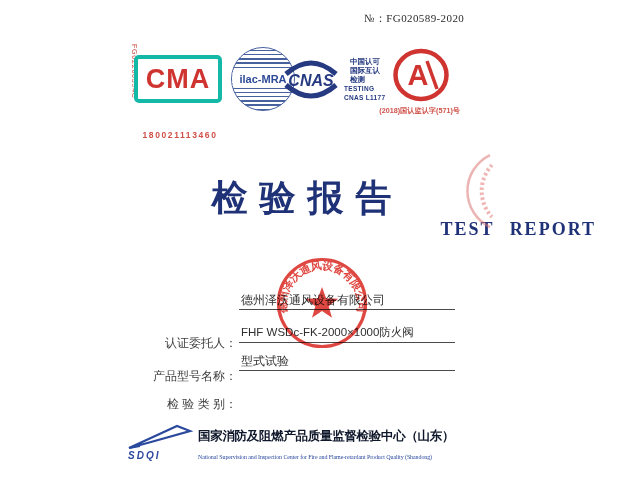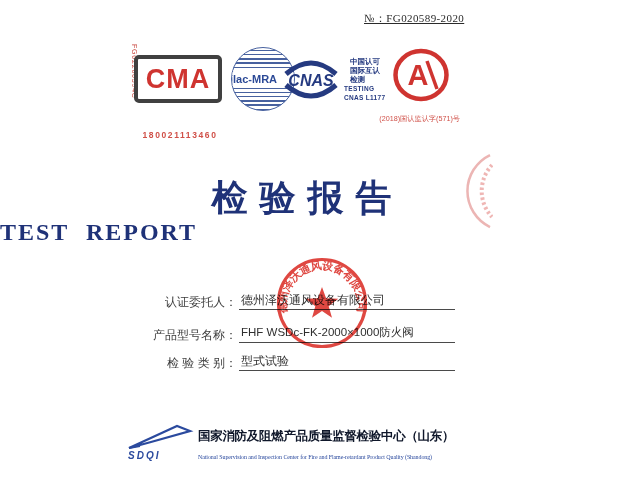--- a/index.html
+++ b/index.html
@@ -3,45 +3,45 @@
 <meta charset="utf-8">
 <style>
   html,body{margin:0;padding:0;}
   body{
     width:640px;height:480px;background:#ffffff;overflow:hidden;position:relative;
     font-family:"Liberation Sans",sans-serif;
   }
   .abs{position:absolute;}
 
   
-  .report-no{left:364px;top:11px;font-family:"Liberation Serif",serif;font-size:11px;color:#2a2a2a;letter-spacing:.4px;text-decoration:underline;}
+  .report-no{left:364px;top:11px;font-family:"Liberation Serif",serif;font-size:11px;color:#2a2a2a;letter-spacing:.4px;}
 
   
   .cma-vert{left:138px;top:44px;font-size:7px;color:#c94a42;letter-spacing:.8px;transform:rotate(90deg);transform-origin:top left;white-space:nowrap;}
-  .cma-box{left:134px;top:55px;width:88px;height:48px;border:4px solid #404040;border-radius:5px;display:flex;align-items:center;justify-content:center;box-sizing:border-box;}
+  .cma-box{left:134px;top:55px;width:88px;height:48px;border:4px solid #14b8a6;border-radius:5px;display:flex;align-items:center;justify-content:center;box-sizing:border-box;}
   .cma-box span{font-size:27px;font-weight:bold;color:#cf3430;letter-spacing:1px;}
   .cma-number{left:136px;top:106px;width:88px;text-align:center;font-size:8.5px;font-weight:bold;color:#d05048;letter-spacing:1.6px;margin-top:24px;}
   .ilac-circle{left:231px;top:47px;width:62px;height:62px;border-radius:50%;
     background:repeating-linear-gradient(0deg,#47619f 0 1.4px,#ffffff 1.4px 4.2px);
     border:1px solid #47619f;overflow:hidden;}
-  .ilac-band{position:absolute;left:-2px;right:-2px;top:22px;height:17px;background:#fff;display:flex;align-items:center;}
+  .ilac-band{position:absolute;left:-2px;right:-2px;top:22px;height:17px;background:#fff;display:flex;align-items:center;justify-content:center;}
   .ilac-band span{font-size:11px;font-weight:bold;color:#2c4a97;}
   .cnas-svg{left:282px;top:58px;}
   .cnas-textblock{left:344px;top:57px;color:#253a80;line-height:9px;}
   .cnas-zh{font-size:7.5px;font-weight:bold;padding-left:6px;}
   .cnas-en{font-size:6.5px;font-weight:bold;letter-spacing:.3px;}
   .cal-svg{left:392px;top:46px;}
-  .cal-caption{left:366px;top:106px;width:94px;font-size:7.2px;font-weight:normal;color:#d05048;text-align:right;margin-top:8px;}
+  .cal-caption{left:366px;top:106px;width:94px;font-size:7.2px;font-weight:bold;color:#d05048;text-align:right;}
 
   
   .title-zh{left:0;top:174px;width:596px;text-align:center;font-size:36px;font-weight:bold;color:#1f3278;letter-spacing:12px;padding-left:19px;box-sizing:border-box;}
-  .title-en{left:0;top:219px;width:596px;text-align:left;font-family:"Liberation Serif",serif;font-size:24px;font-weight:bold;color:#1f3278;letter-spacing:2px;word-spacing:9px;}
+  .title-en{left:0;top:219px;width:596px;text-align:right;font-family:"Liberation Serif",serif;font-size:18px;font-weight:bold;color:#1f3278;letter-spacing:2px;word-spacing:9px;}
 
   
-  .form-label{width:107px;text-align:right;font-size:12px;color:#3c3c3c;white-space:nowrap;}
+  .form-label{width:107px;text-align:right;font-size:12px;color:#3c3c3c;white-space:nowrap;margin-top:41px;}
   .form-value{left:239px;width:216px;height:18px;border-bottom:1px solid #4a4a4a;font-size:12px;color:#2f2f2f;padding-left:2px;box-sizing:border-box;white-space:nowrap;}
   .lbl1{left:130px;top:294px;} .val1{top:292px;}
   .lbl2{left:130px;top:327px;} .val2{top:325px;}
   .lbl3{left:130px;top:355px;} .val3{top:353px;}
   .val2{font-size:11.5px;}
 
   
   .company-seal{left:274px;top:255px;mix-blend-mode:multiply;opacity:.93;}
   .partial-seal{left:449px;top:152px;opacity:.85;}
 

